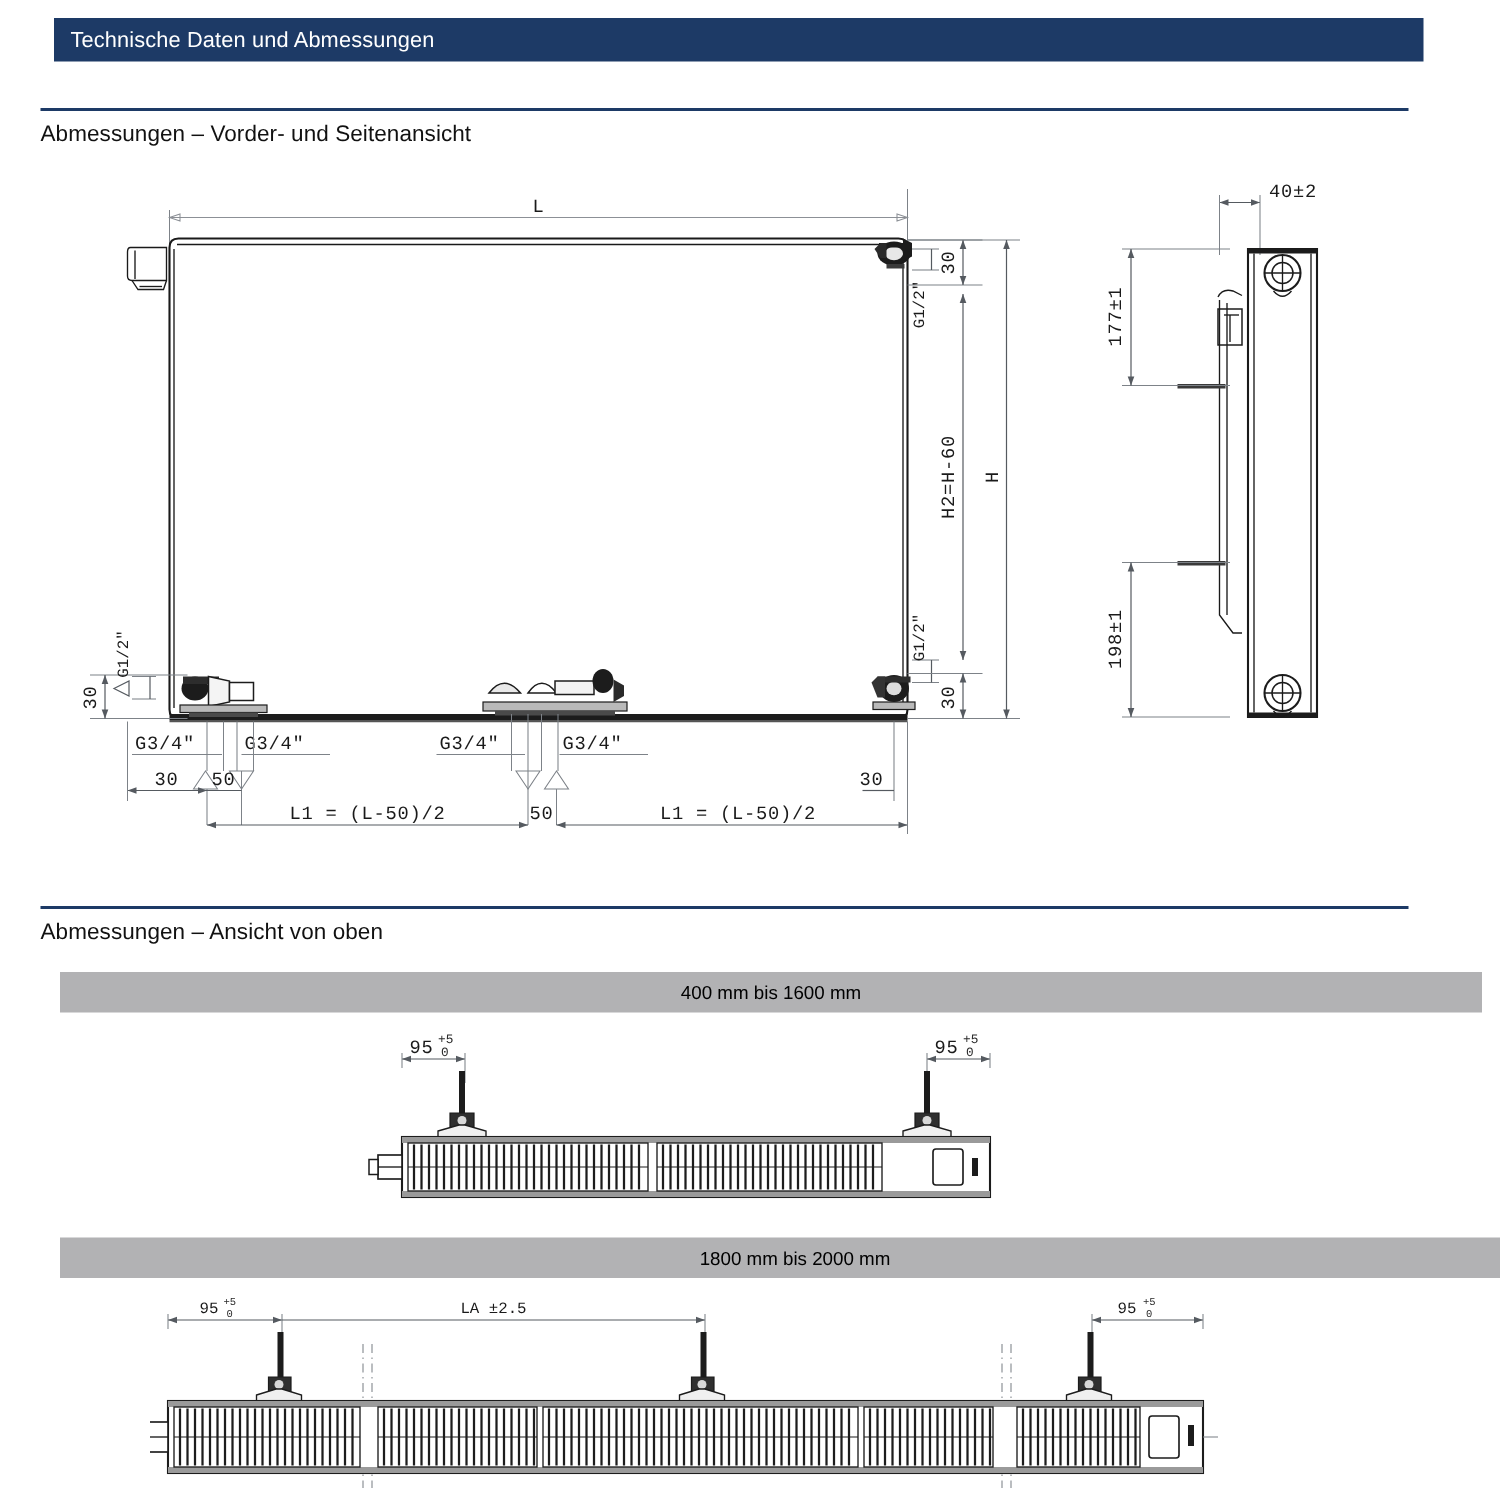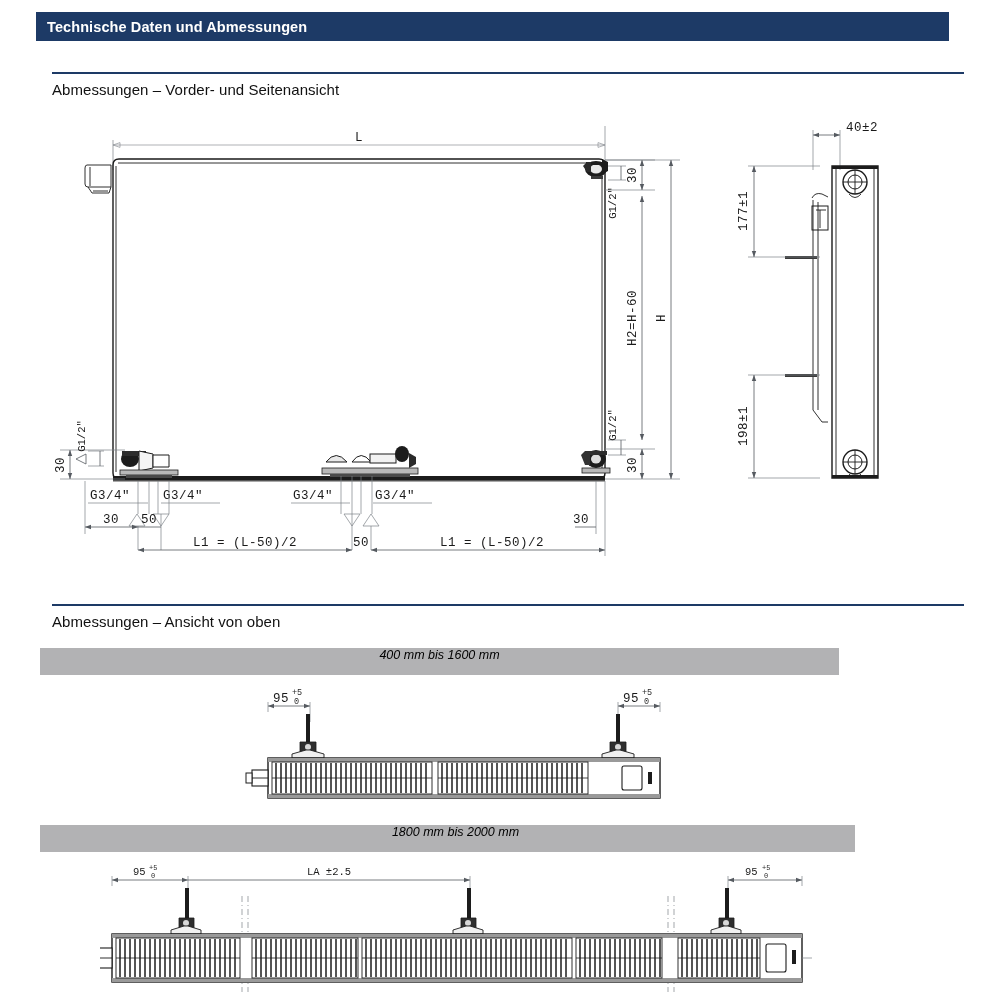--- a/index.html
+++ b/index.html
@@ -24,55 +24,54 @@
     top: 12px;
     width: 913px;
     height: 29px;
     background: #1d3a66;
     display: flex;
     align-items: center;
   }
   .header-title {
     color: #ffffff;
     font-size: 14.5px;
-    font-weight: bold;
+    font-weight: normal;
     letter-spacing: 0.1px;
     padding-left: 11px;
   }
 
   
   .section {
     position: absolute;
-    left: 52px;
+    left: 27px;
     width: 912px;
   }
   .section-rule {
     height: 2px;
     background: #1d3a66;
     width: 100%;
   }
   .section-title {
     font-size: 15px;
     font-weight: normal;
     color: #111111;
     padding-top: 7px;
     letter-spacing: 0.05px;
   }
 
   
   .size-band {
     position: absolute;
     left: 40px;
-    width: 799px;
+    width: 948px;
     height: 27px;
     background: #b2b2b4;
     display: flex;
-    align-items: flex-start;
+    align-items: center;
     justify-content: center;
-    font-style: italic;
   }
   .size-band span {
     font-size: 12.5px;
     color: #000000;
   }
 
   
   .drawing {
     position: absolute;
   }

